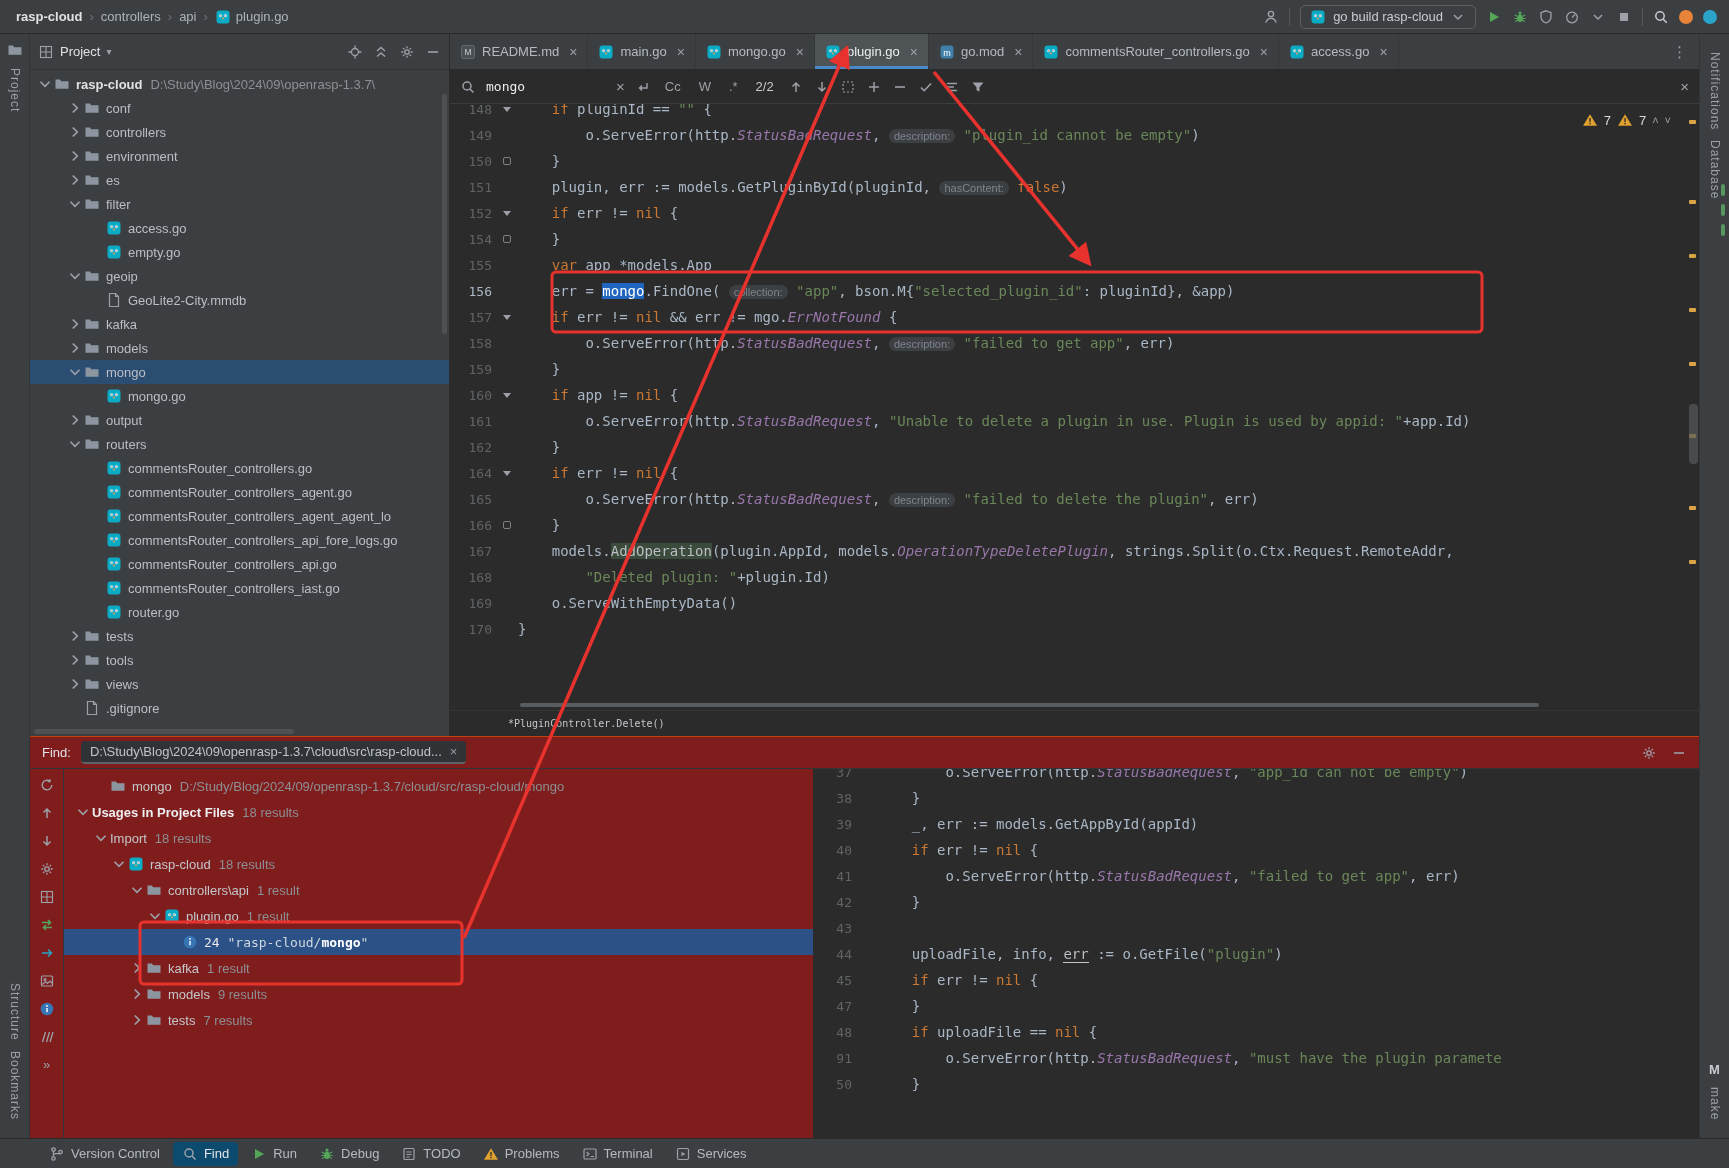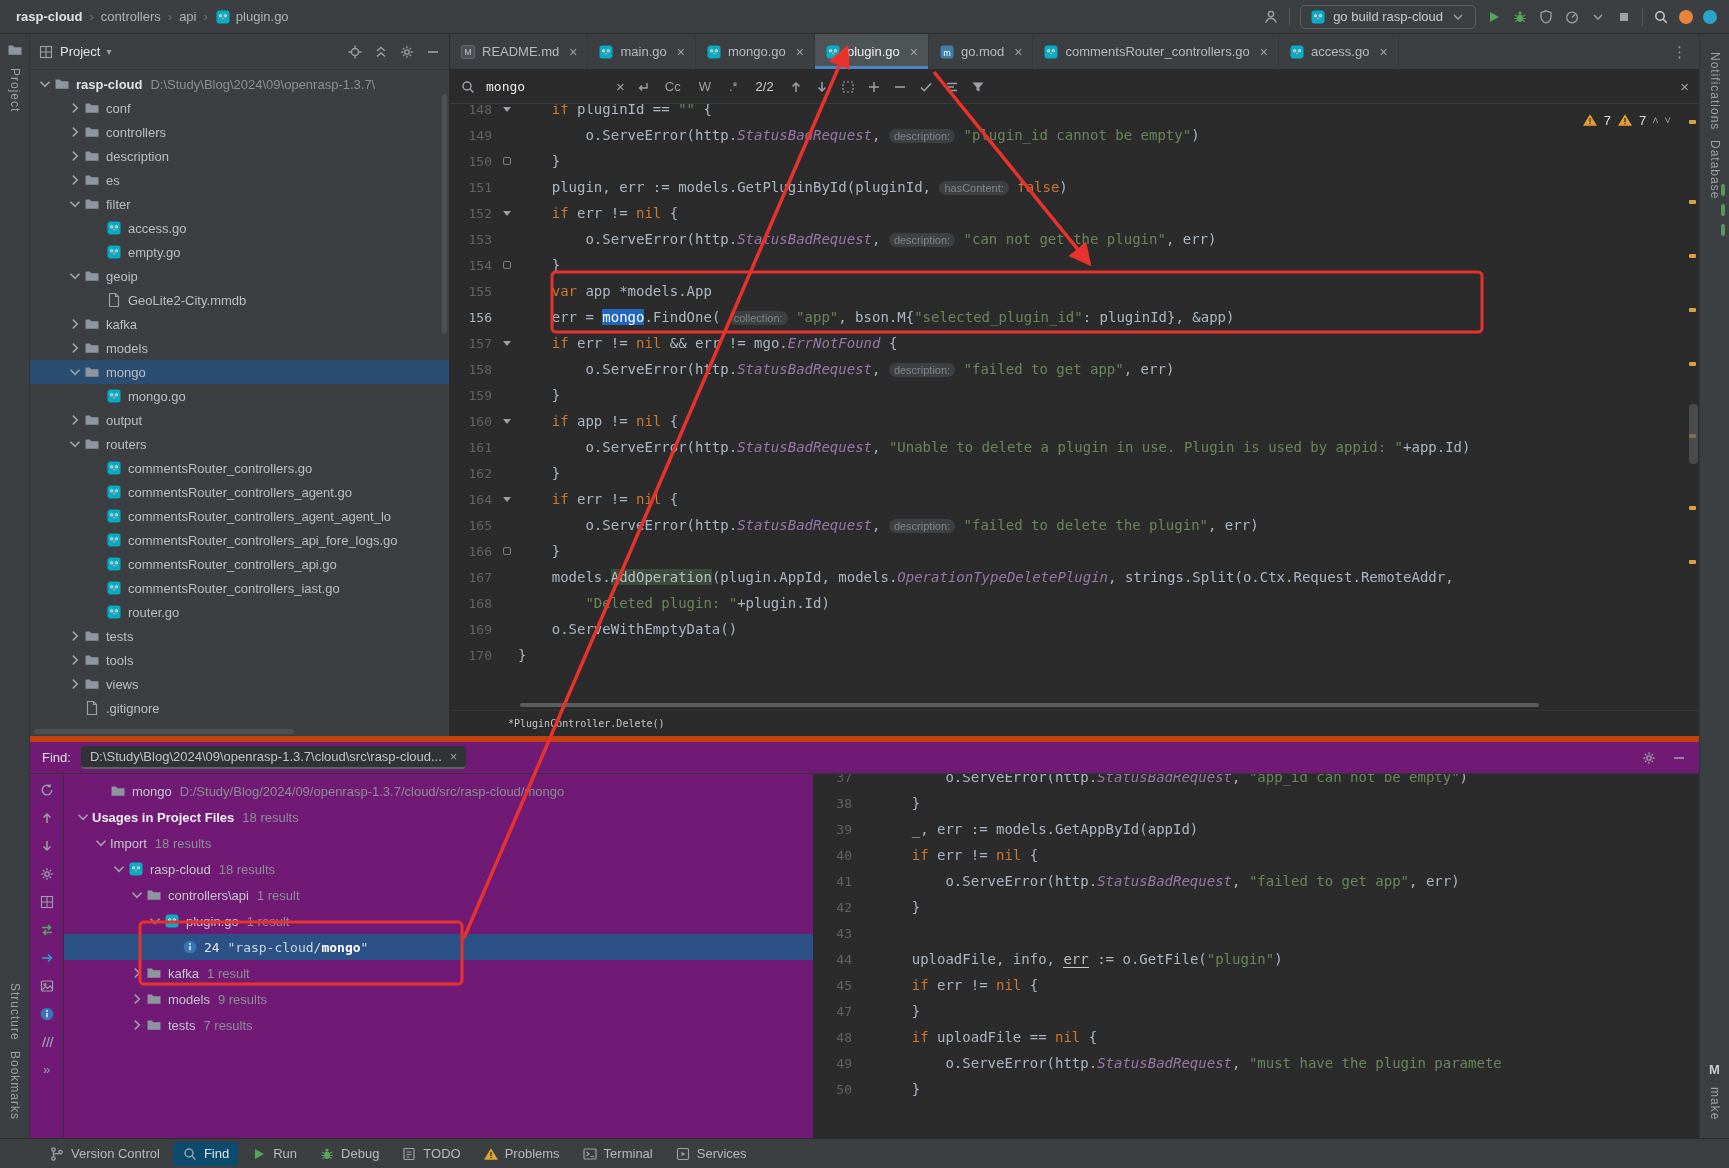--- a/index.html
+++ b/index.html
@@ -87,21 +87,21 @@
   .inspections { position:absolute; top:6px; right:22px; display:flex; align-items:center; gap:6px; background:rgba(43,43,43,.85); padding:2px 6px; border-radius:4px; color:#d8dade; }
   .inspections .chev { color:#9da0a8; font-size:11px; cursor:pointer; }
   .stripe { position:absolute; top:0; right:0; width:14px; bottom:0; }
   .stripe i { position:absolute; right:3px; width:7px; height:4px; background:#d9a343; border-radius:1px; }
   .stripe .thumb { position:absolute; right:1px; width:9px; height:60px; background:#55585b; border-radius:4px; opacity:.7; }
   .hscroll { flex:0 0 10px; position:relative; background:#2b2b2b; }
   .hscroll i { position:absolute; left:70px; right:160px; top:3px; height:4px; background:#5a5d60; border-radius:2px; }
   .context-bar { flex:0 0 26px; background:#2b2b2b; border-top:1px solid #353535; color:#c3c6ca; font-family:"DejaVu Sans Mono", monospace; font-size:10px; display:flex; align-items:center; padding-left:58px; }
 
   
-  .find-panel { flex:0 0 402px; display:flex; flex-direction:column; background:#701a75; border-top:6px solid #c2410c; min-height:0; }
+  .find-panel { flex:0 0 402px; display:flex; flex-direction:column; background:#7f1d1d; border-top:1px solid #c2410c; min-height:0; }
   .find-header { flex:0 0 32px; display:flex; align-items:center; gap:10px; padding:0 12px; border-bottom:1px solid #323537; }
   .find-label { color:#dfe1e5; }
   .scope-chip { display:flex; align-items:center; gap:8px; background:#303335; padding:3px 9px; border-radius:4px; border-bottom:2px solid #5f6366; color:#c0c4c9; }
   .scope-chip .sb-x { font-size:13px; }
   .find-header .fh-icons { margin-left:auto; display:flex; gap:14px; }
   .find-body { flex:1; display:flex; min-height:0; }
   .find-toolbar { flex:0 0 34px; display:flex; flex-direction:column; align-items:center; gap:12px; padding-top:8px; border-right:1px solid #323537; }
   .find-toolbar .icon { cursor:pointer; }
   .ft-more { color:#9da0a8; cursor:pointer; }
   .find-tree { flex:0 0 750px; overflow:hidden; padding-top:4px; border-right:1px solid #2b2b2b; }
@@ -341,21 +341,21 @@
                 <span class="chev">
                   <svg viewBox="0 0 16 16">
                     <path d="M6 4l4 4-4 4" fill="none" stroke="#9da0a8" stroke-width="1.5"></path>
                   </svg>
                 </span>
                 <span class="icon">
                   <svg viewBox="0 0 16 16">
                     <path d="M1.5 3.5h4.4l1.3 1.7h7.3v7.5H1.5z" fill="#8d96a0"></path>
                   </svg>
                 </span>
-                <span class="tlabel">description</span>
+                <span class="tlabel">environment</span>
               </div>
               <div class="trow" style="padding-left:36px">
                 <span class="chev">
                   <svg viewBox="0 0 16 16">
                     <path d="M6 4l4 4-4 4" fill="none" stroke="#9da0a8" stroke-width="1.5"></path>
                   </svg>
                 </span>
                 <span class="icon">
                   <svg viewBox="0 0 16 16">
                     <path d="M1.5 3.5h4.4l1.3 1.7h7.3v7.5H1.5z" fill="#8d96a0"></path>
@@ -841,25 +841,20 @@
                   <span class="lnum">151</span>
                   <span class="lfold"></span>
                   <span class="ltext"><span class="sg-p">    plugin, err := models.GetPluginById(pluginId, </span><span class="sg-i">hasContent:</span><span class="sg-p"> </span><span class="sg-k">false</span><span class="sg-p">)</span></span>
                 </div>
                 <div class="cline">
                   <span class="lnum">152</span>
                   <span class="lfold">
                     <span class="foldv"></span>
                   </span>
                   <span class="ltext"><span class="sg-p">    </span><span class="sg-k">if</span><span class="sg-p"> err != </span><span class="sg-k">nil</span><span class="sg-p"> {</span></span>
-                </div>
-                <div class="cline">
-                  <span class="lnum">153</span>
-                  <span class="lfold"></span>
-                  <span class="ltext"><span class="sg-p">        o.ServeError(http.</span><span class="sg-c">StatusBadRequest</span><span class="sg-p">, </span><span class="sg-i">description:</span><span class="sg-p"> </span><span class="sg-s">"can not get the plugin"</span><span class="sg-p">, err)</span></span>
                 </div>
                 <div class="cline">
                   <span class="lnum">154</span>
                   <span class="lfold">
                     <span class="folde"></span>
                   </span>
                   <span class="ltext"><span class="sg-p">    }</span></span>
                 </div>
                 <div class="cline">
                   <span class="lnum">155</span>
@@ -1262,21 +1257,21 @@
                   <span class="lnum">47</span>
                   <span class="lfold"></span>
                   <span class="ltext"><span class="sg-p">    }</span></span>
                 </div>
                 <div class="cline">
                   <span class="lnum">48</span>
                   <span class="lfold"></span>
                   <span class="ltext"><span class="sg-p">    </span><span class="sg-k">if</span><span class="sg-p"> uploadFile == </span><span class="sg-k">nil</span><span class="sg-p"> {</span></span>
                 </div>
                 <div class="cline">
-                  <span class="lnum">49</span>
+                  <span class="lnum">91</span>
                   <span class="lfold"></span>
                   <span class="ltext"><span class="sg-p">        o.ServeError(http.</span><span class="sg-c">StatusBadRequest</span><span class="sg-p">, </span><span class="sg-s">"must have the plugin paramete</span></span>
                 </div>
                 <div class="cline">
                   <span class="lnum">50</span>
                   <span class="lfold"></span>
                   <span class="ltext"><span class="sg-p">    }</span></span>
                 </div>
               </div>
           </div>

